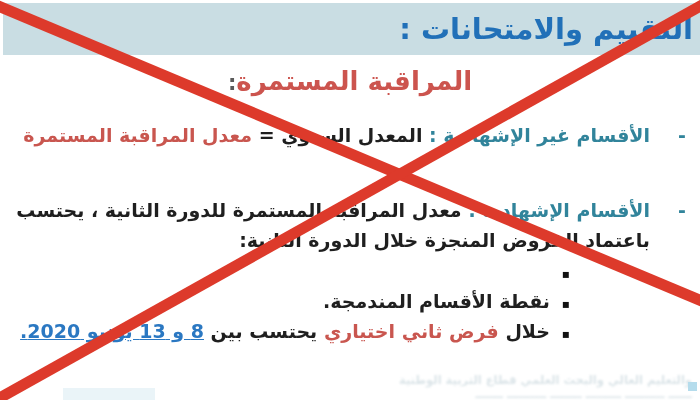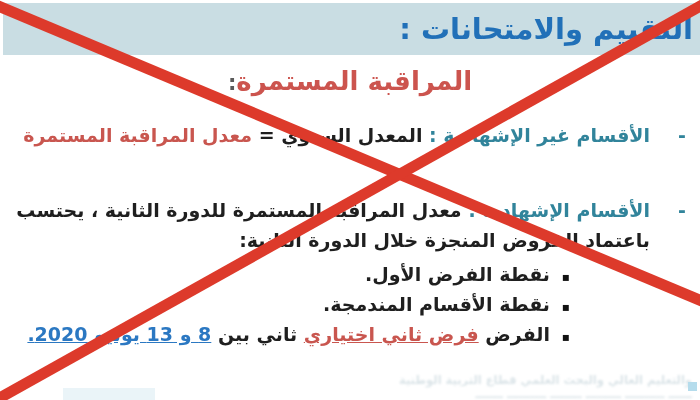--- a/index.html
+++ b/index.html
@@ -40,21 +40,21 @@
   .bullets{margin:6px 0 0;padding:0 130px 0 0;list-style:none;}
   .bullets li{
     display:flex;direction:rtl;align-items:baseline;
     font-size:19px;font-weight:bold;line-height:27px;color:var(--body_black);
   }
   .bmark{flex:none;width:20px;font-size:12px;color:#111;}
 
   .run.teal{color:var(--label_teal);}
   .run.black{color:var(--body_black);}
   .run.red{color:var(--accent_red);}
-  .run.red-underline{color:var(--accent_red);text-decoration:underline;}
+  .run.red-underline{color:var(--accent_red);}
   .run.blue-underline{color:var(--link_blue);text-decoration:underline;}
 
   
   .ghost{
     position:absolute;top:373px;right:8px;width:460px;
     direction:rtl;text-align:right;
     font-size:11.5px;font-weight:bold;line-height:14px;
     color:#7fa0ae;opacity:0.28;filter:blur(1px);
   }
   .decor-rect{position:absolute;left:63px;top:388px;width:92px;height:12px;background:#eaf4f8;}
@@ -84,29 +84,28 @@
     </div>
 
     <div class="para para-2">
       <span class="marker">-</span>
       <div class="ptext"><span class="run teal">الأقسام الإشهادية : </span><span class="run black">معدل المراقبة المستمرة للدورة الثانية ، يحتسب</span><br><span class="run black">باعتماد الفروض المنجزة خلال الدورة الثانية:</span></div>
     </div>
 
     <ul class="bullets">
       <li>
         <span class="bmark">▪</span>
-        <div class="ptext"><span class="run black">نقطة الفرض الأول.</span></div>
       </li>
       <li>
         <span class="bmark">▪</span>
         <div class="ptext"><span class="run black">نقطة الأقسام المندمجة.</span></div>
       </li>
       <li>
         <span class="bmark">▪</span>
-        <div class="ptext"><span class="run black">الفرض </span><span class="run red-underline">فرض ثاني اختياري</span><span class="run black"> ثاني بين </span><span class="run blue-underline">8 و 13 يونيو 2020.</span></div>
+        <div class="ptext"><span class="run black">خلال </span><span class="run red-underline">فرض ثاني اختياري</span><span class="run black"> يحتسب بين </span><span class="run blue-underline">8 و 13 يونيو 2020.</span></div>
       </li>
     </ul>
   </div>
 
   <div class="ghost">
     <div>والتعليم العالي والبحث العلمي    قطاع التربية الوطنية</div>
     <div>ــــــ ــــــــــ ـــــــــ ــــــــ ــــــــــ ـــــــ</div>
   </div>
   <div class="decor-rect"></div>
   <div class="decor-square"></div>

